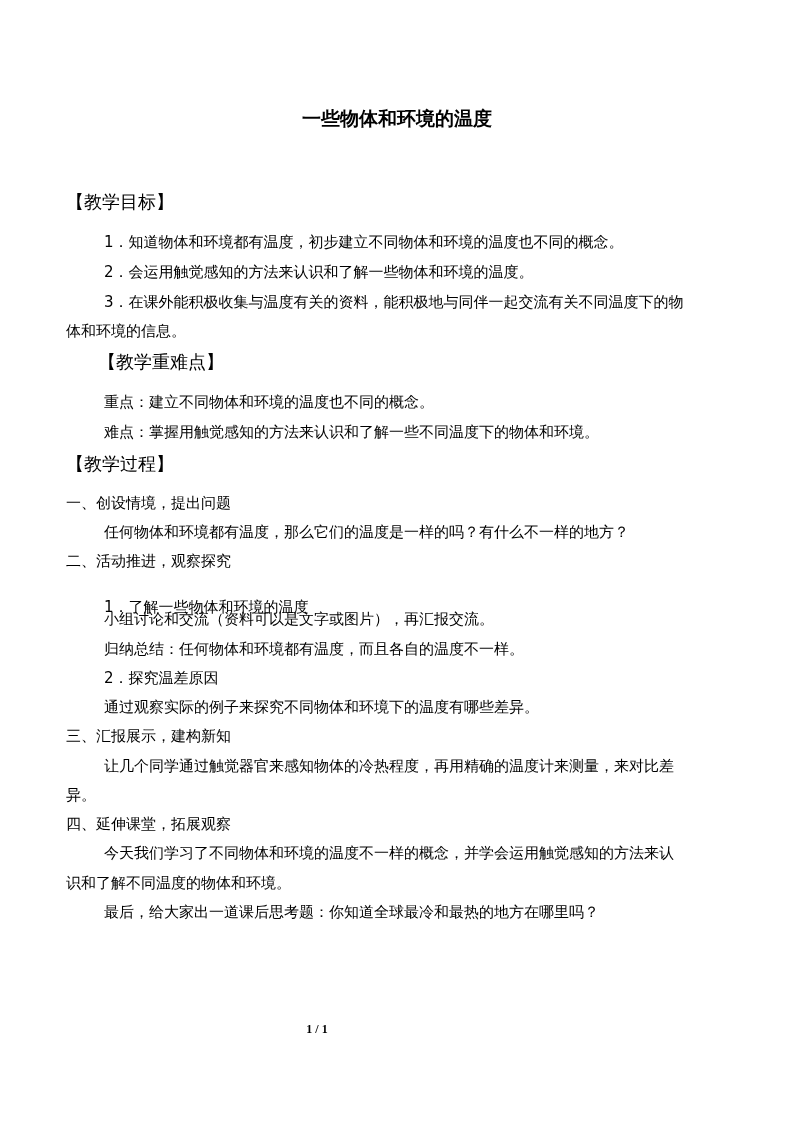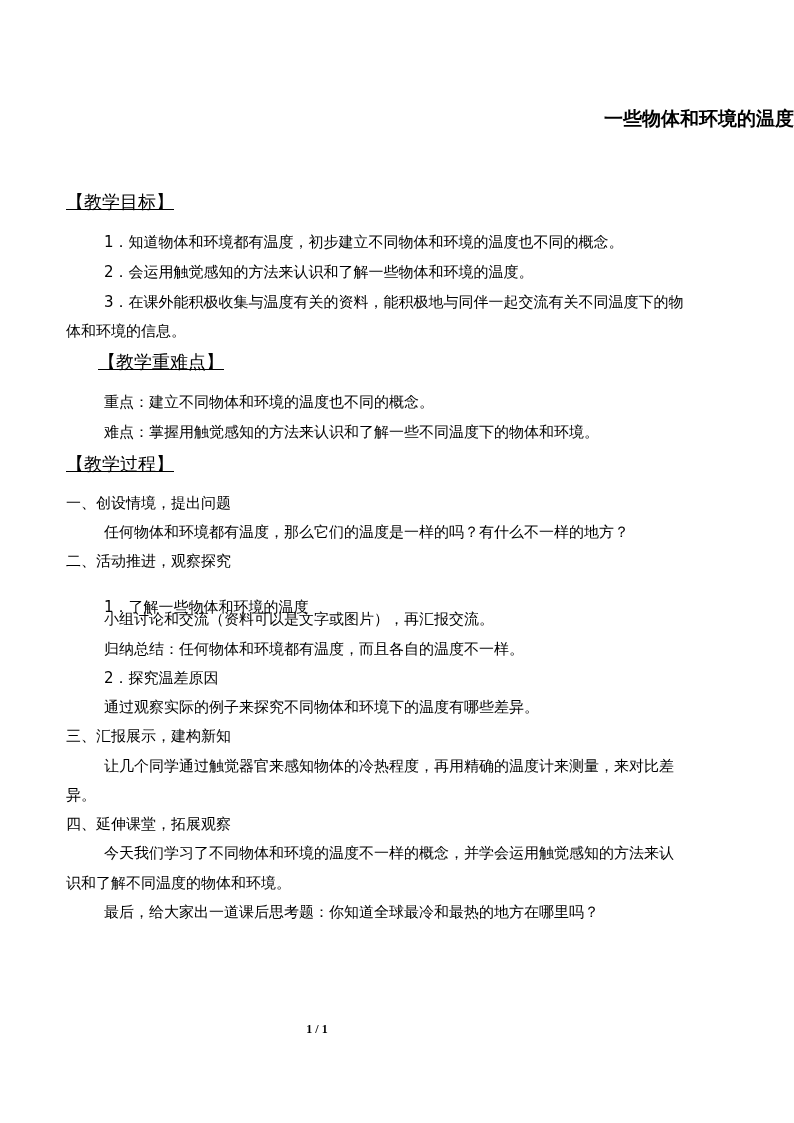--- a/index.html
+++ b/index.html
@@ -1,22 +1,22 @@
 <!DOCTYPE html>
 <html><head>
 <meta charset="utf-8">
 <style>
   html, body { margin: 0; padding: 0; background: #ffffff; }
   body { width: 794px; height: 1123px; position: relative; overflow: hidden;
          font-family: "DejaVu Sans", "Liberation Sans", sans-serif; color: #000; }
   .line { position: absolute; white-space: nowrap; font-size: 15px; line-height: 20px; }
-  .title { position: absolute; top: 106px; left: 0; width: 794px; text-align: right;
+  .title { position: absolute; top: 106px; left: 0; width: 794px; text-align: center;
            font-size: 19px; font-weight: bold; font-family: "DejaVu Serif", "Liberation Serif", serif; }
   .heading { position: absolute; left: 66px; font-size: 18px; line-height: 24px;
-             font-family: "DejaVu Serif", "Liberation Serif", serif; text-decoration: underline; }
+             font-family: "DejaVu Serif", "Liberation Serif", serif; }
   .footer { position: absolute; top: 1022px; left: 0; width: 634px; text-align: center;
             font-size: 12px; font-weight: bold; font-family: "Liberation Serif", serif; }
 </style>
 </head>
 <body>
 
 <div>
   <div class="title">一些物体和环境的温度</div>
 
   <div class="heading" style="top:190px;">【教学目标】</div>

